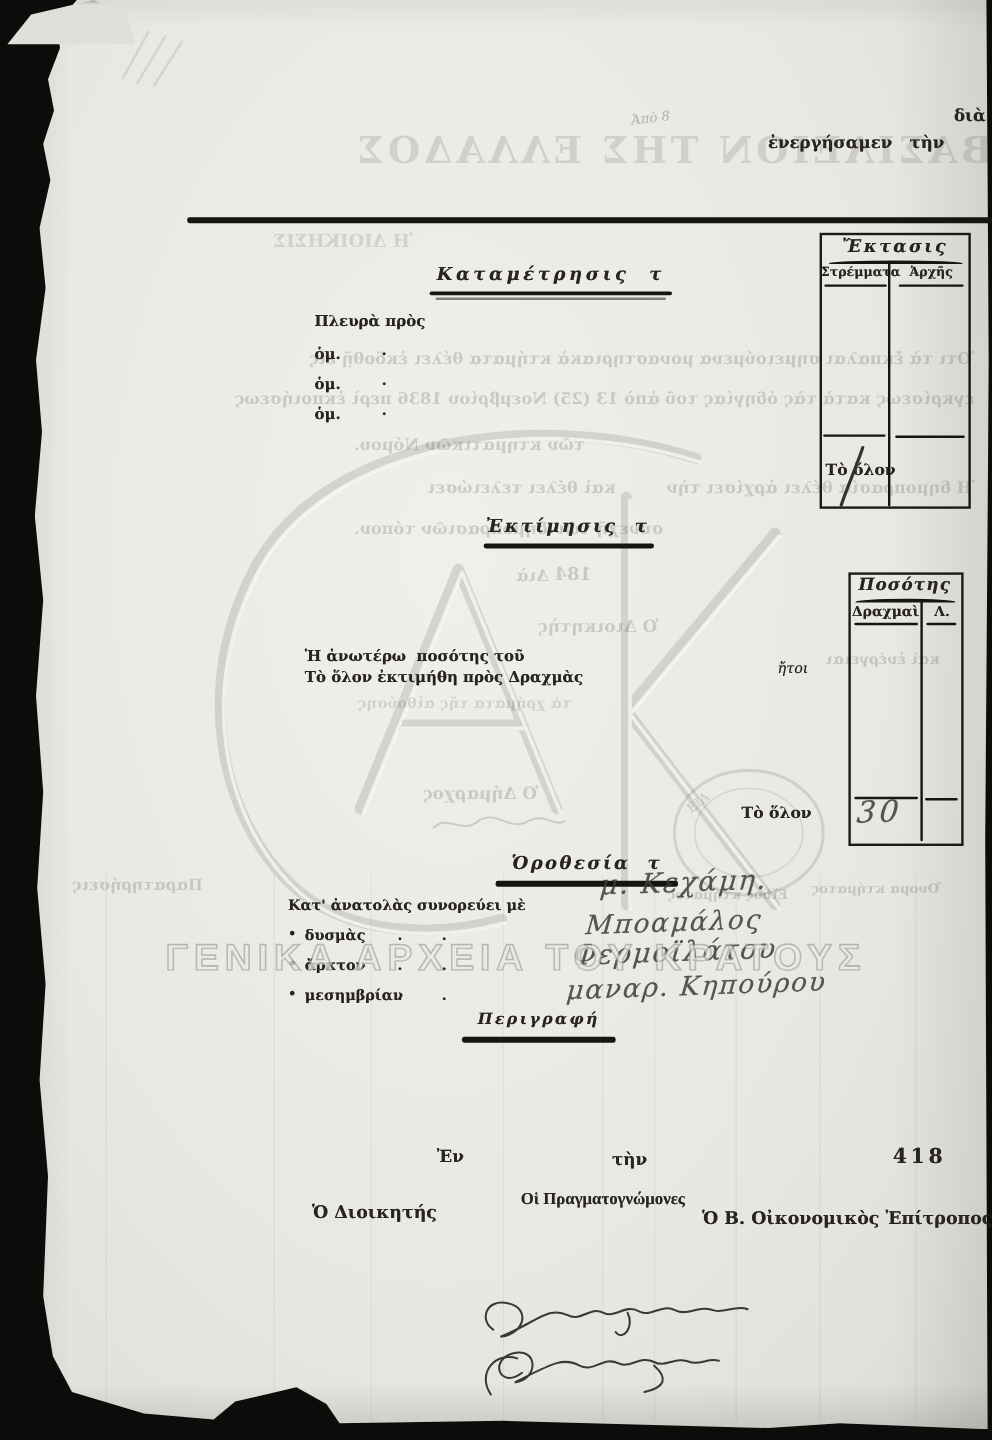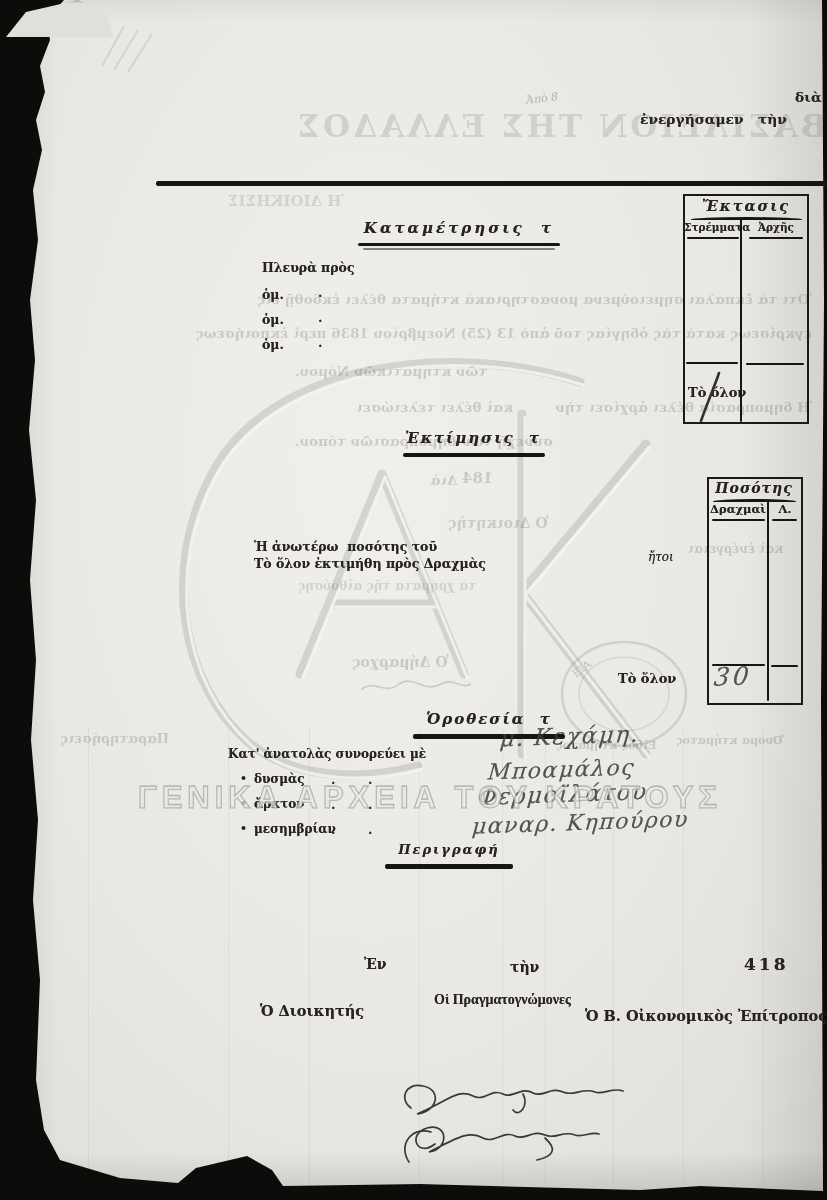--- a/index.html
+++ b/index.html
@@ -72,21 +72,21 @@
   #t2-c2{left:770px;top:503px;width:30px;text-align:center;font-size:11.5px;}
   #t2-u1{left:712px;top:519px;width:53px;height:1.5px;}
   #t2-u2{left:772px;top:519px;width:25px;height:1.5px;}
   #t2-v{left:767px;top:499px;width:2px;height:202px;}
   #t2-s1{left:712px;top:664px;width:53px;height:2px;}
   #t2-s2{left:771px;top:665px;width:27px;height:2px;}
   #t2-hw{left:714px;top:664px;font-size:25px;letter-spacing:3px;}
   
   #oro-h{left:408px;top:712px;width:162px;text-align:center;font-size:15px;letter-spacing:2px;}
   #oro-u{left:413px;top:734px;width:152px;height:5px;}
-  #oro-e{left:228px;top:748px;font-size:12px;}
+  #oro-e{left:240px;top:748px;font-size:12px;}
   .oro-b{left:240px;font-size:11px;} .oro-l{left:254px;font-size:12px;}
   .oro-d1{left:331px;font-size:13px;} .oro-d2{left:368px;font-size:13px;}
   #row-w .abs2{top:773px;} #row-n .abs2{top:798px;} #row-s .abs2{top:823px;}
   #hw-e{left:500px;top:724px;font-size:23px;}
   #hw-w{left:488px;top:758px;font-size:22px;}
   #hw-n{left:478px;top:782px;font-size:23px;}
   #hw-s{left:472px;top:811px;font-size:22px;}
   
   #wm1{left:138px;top:782px;width:564px;font-size:31px;}
   #wm2{left:148px;top:812px;width:512px;font-size:31px;}

